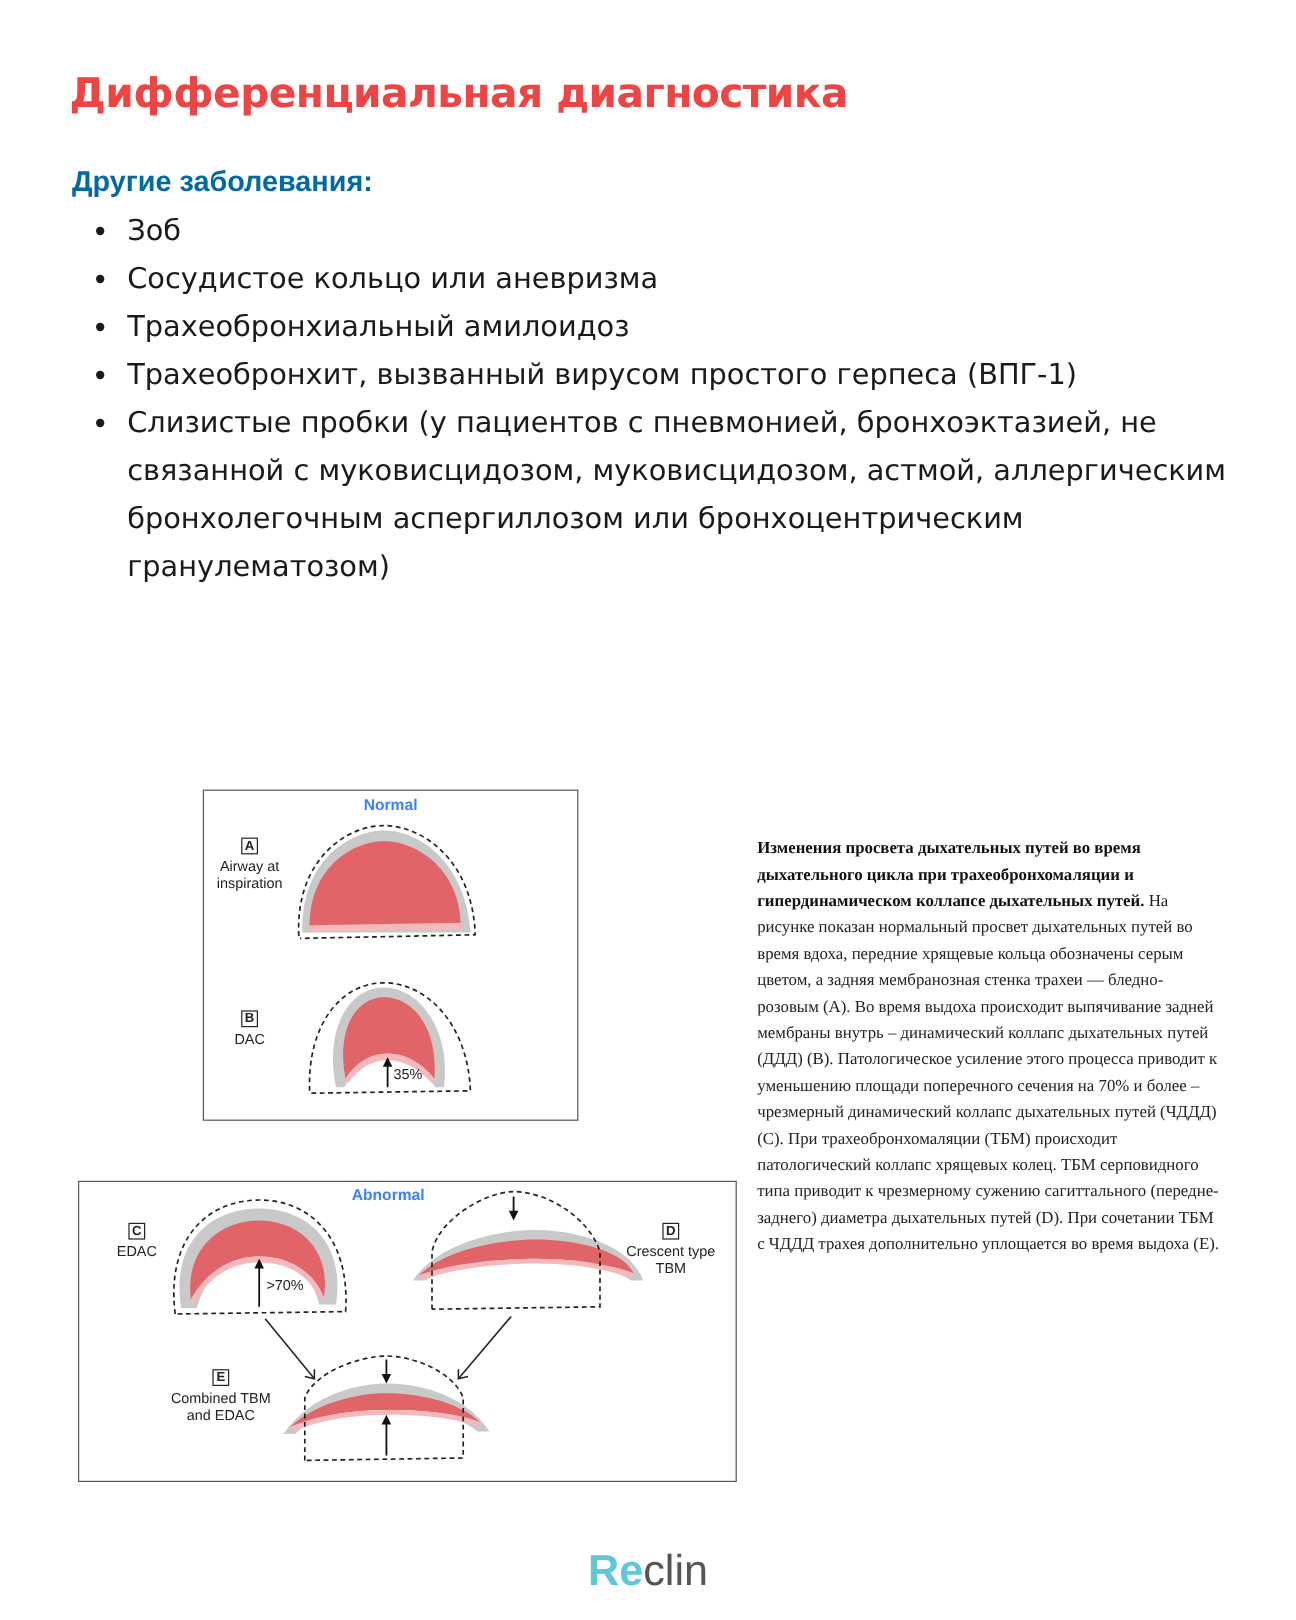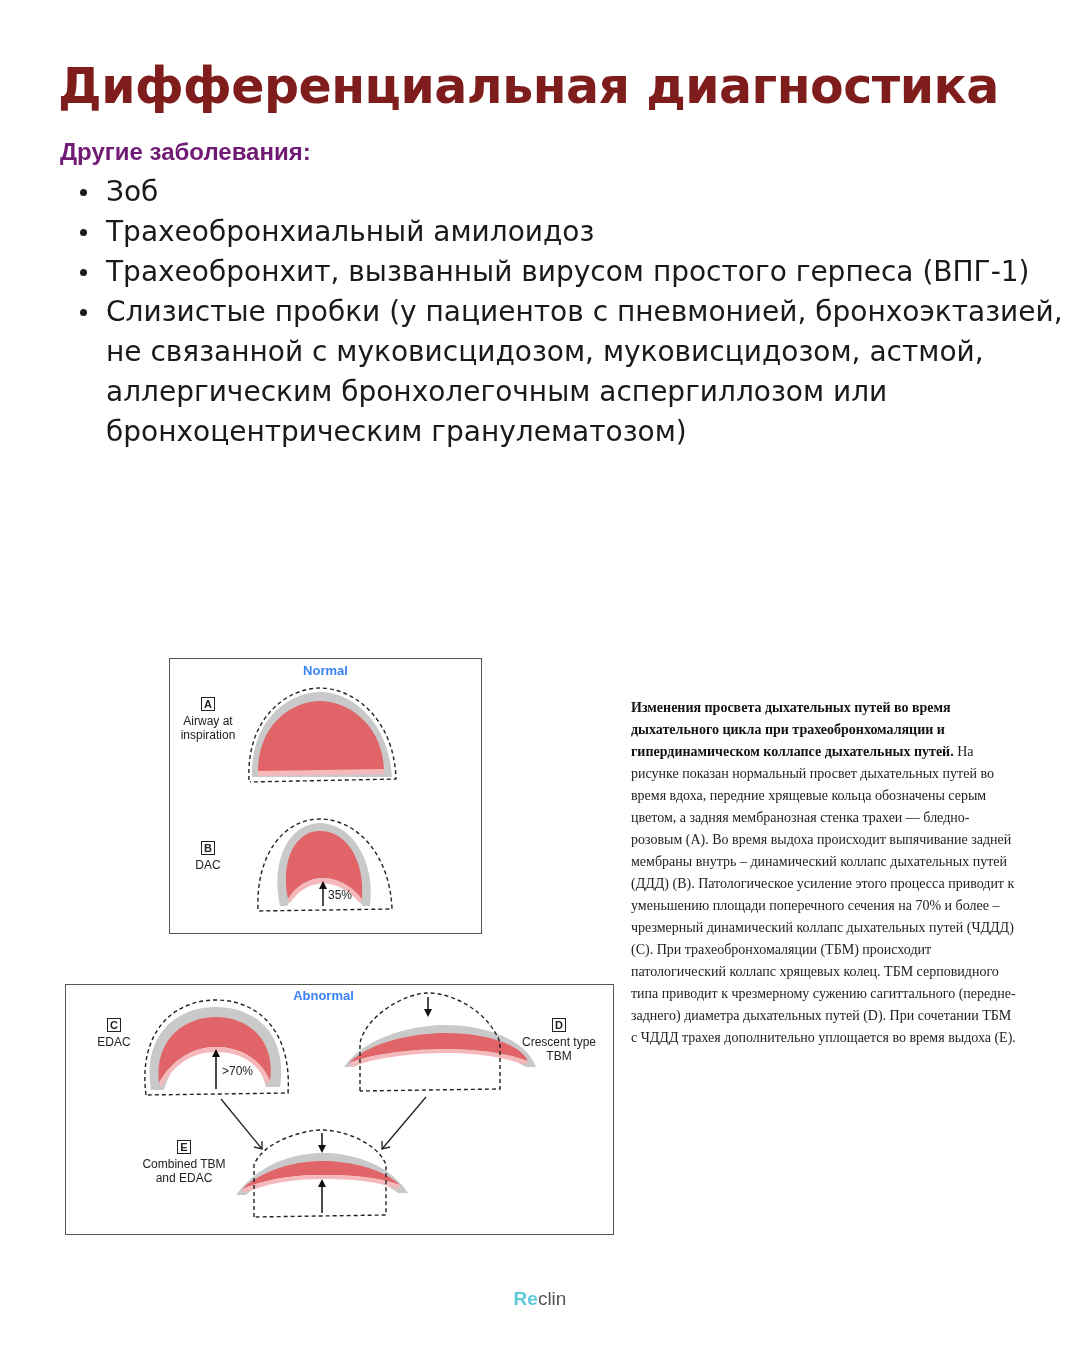--- a/index.html
+++ b/index.html
@@ -4,32 +4,32 @@
   <style>
     html, body { margin: 0; padding: 0; }
     body {
       width: 1080px; height: 1350px; background: #ffffff;
       font-family: "DejaVu Sans", "Liberation Sans", sans-serif;
       color: #1a1a1a; position: relative; overflow: hidden;
     }
     .title {
       position: absolute; left: 58px; top: 58px;
       font-family: "DejaVu Sans", sans-serif;
-      font-weight: bold; font-size: 49px; color: #7f1d1d;
+      font-weight: bold; font-size: 34px; color: #ef4444;
       letter-spacing: -0.5px; white-space: nowrap;
     }
     .subtitle {
       position: absolute; left: 60px; top: 138px;
-      font-weight: bold; font-size: 24px; color: #701a75;
+      font-weight: bold; font-size: 24px; color: #0369a1;
       font-family: "Liberation Sans", sans-serif;
     }
     ul.diseases {
       position: absolute; left: 60px; top: 172px; width: 960px;
       margin: 0; padding: 0 0 0 46px; list-style: none;
-      font-family: "DejaVu Sans", sans-serif; font-size: 28px; line-height: 40px; color: #1a1a1a;
+      font-family: "DejaVu Sans", sans-serif; font-size: 24px; line-height: 40px; color: #1a1a1a;
     }
     ul.diseases li { position: relative; }
     ul.diseases li::before {
       content: ""; position: absolute; left: -26px; top: 17px;
       width: 7px; height: 7px; border-radius: 50%; background: #1a1a1a;
     }
     .figure-box { position: absolute; border: 1.5px solid #555; background: #fff; }
     .fig-normal { left: 169px; top: 658px; width: 311px; height: 274px; }
     .fig-abnormal { left: 65px; top: 984px; width: 547px; height: 249px; }
     .fig-heading {
@@ -45,33 +45,34 @@
       font-weight: bold; font-size: 11px; line-height: 12px; margin-bottom: 3px;
     }
     svg.diagram { position: absolute; left: 0; top: 0; }
     .caption {
       position: absolute; left: 631px; top: 697px; width: 385px;
       font-family: Liberation Serif, serif; font-size: 14px; line-height: 22px; color: #222;
     }
     .caption b { font-weight: bold; color: #111; }
     .brand {
       position: absolute; left: 0; width: 1080px; top: 1288px; text-align: center;
-      font-family: "Liberation Sans", sans-serif; font-size: 19px;
+      font-family: "Liberation Sans", sans-serif; font-size: 36px;
     }
     .brand .re { color: #5cc8d8; font-weight: bold; }
     .brand .clin { color: #555; font-weight: normal; }
   </style>
 </head>
 <body>
 
 <div class="title">Дифференциальная диагностика</div>
 <div class="subtitle">Другие заболевания:</div>
 
 <ul class="diseases">
   <li>Зоб</li>
+  <li>Сосудистое кольцо или аневризма</li>
   <li>Трахеобронхиальный амилоидоз</li>
   <li>Трахеобронхит, вызванный вирусом простого герпеса (ВПГ-1)</li>
   <li>Слизистые пробки (у пациентов с пневмонией, бронхоэктазией, не связанной с муковисцидозом, муковисцидозом, астмой, аллергическим бронхолегочным аспергиллозом или бронхоцентрическим гранулематозом)</li>
 </ul>
 
 <div class="figure-box fig-normal">
   <svg class="diagram" width="311" height="274" viewBox="0 0 311 274">
 
     <path d="M82,118 C80,60 120,33 150,33 C180,33 218,60 222,118 Z" fill="#c9c9c9"></path>
     <path d="M88,114 C87,66 122,42 150,42 C178,42 214,66 214,114 Z" fill="#e06468"></path>

